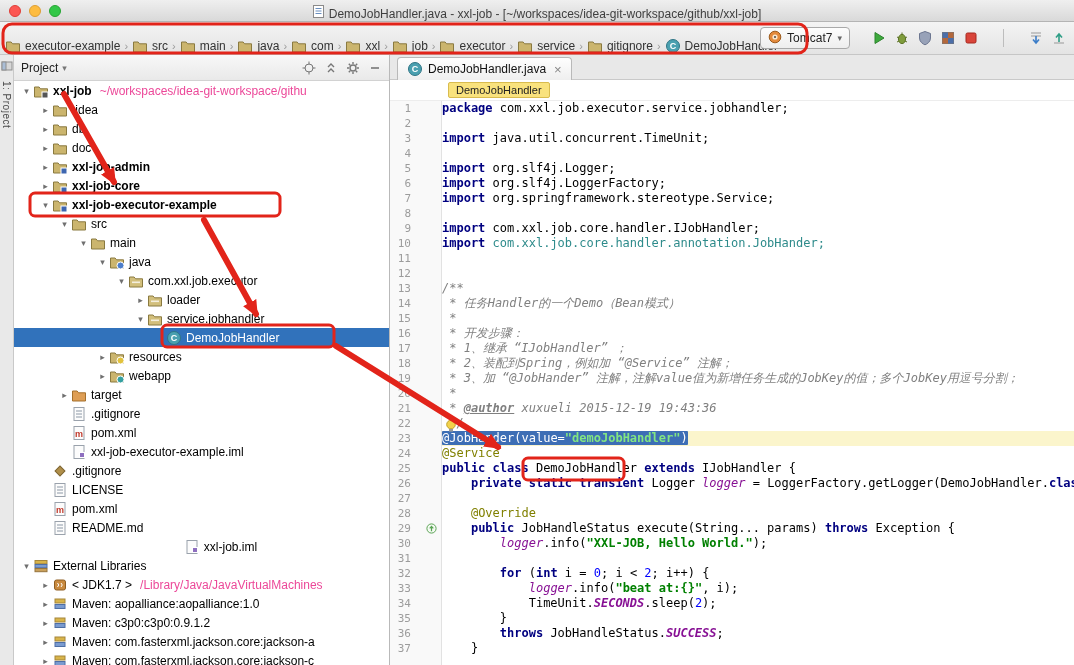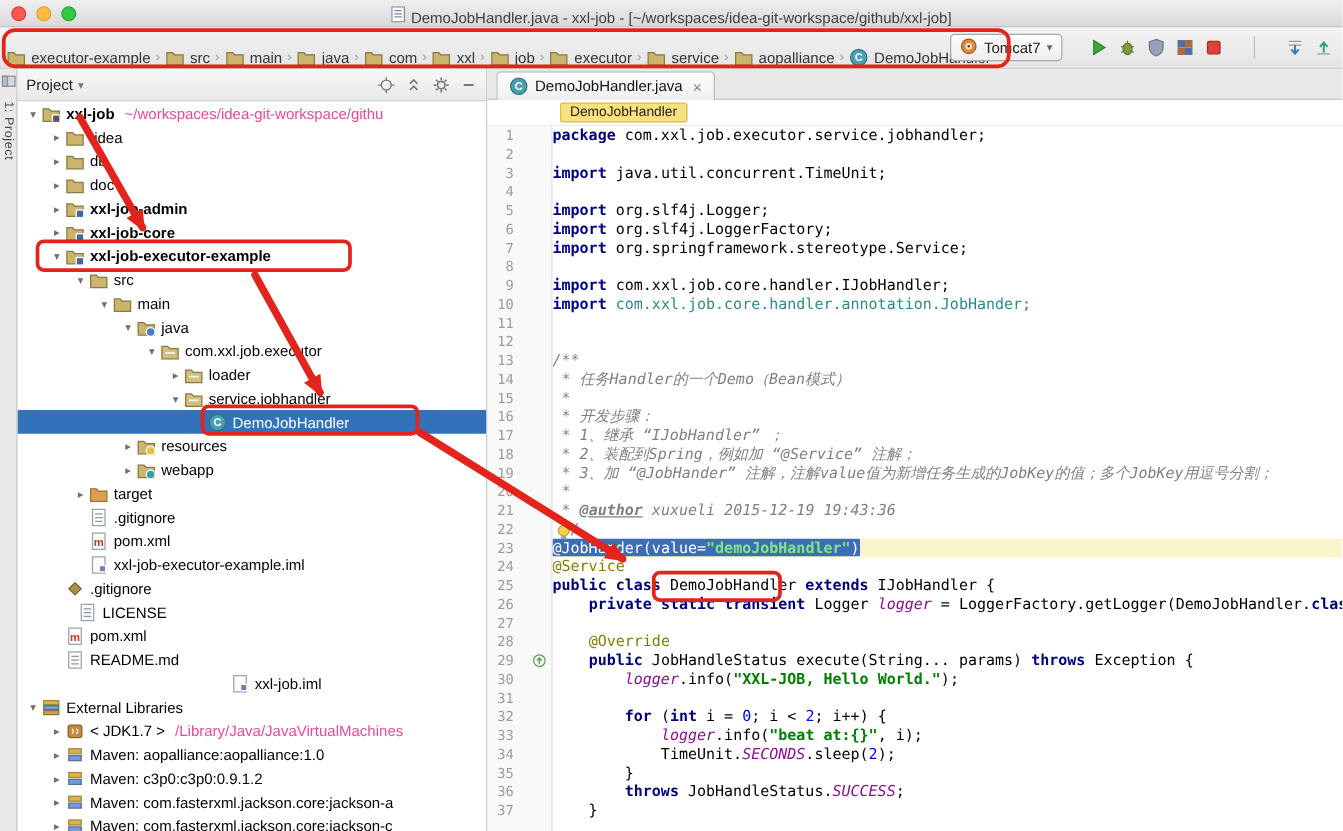--- a/index.html
+++ b/index.html
@@ -80,21 +80,21 @@
   .selwrap{background:#3D6EB5;border-radius:1px}
   .selwrap .tok-a,.selwrap .tok-p{color:#FFFFFF}
   .selwrap .tok-s{color:#82E682}
   .tok-k{color:#000080;font-weight:bold}
   .tok-p{color:#000}
   .tok-s{color:#008000;font-weight:bold}
   .tok-c{color:#808080;font-style:italic}
   .tok-ct{color:#808080;font-style:italic;font-weight:bold;text-decoration:underline}
   .tok-a{color:#808000}
   .tok-f{color:#871094;font-style:italic}
-  .tok-sf{color:#871094;font-style:italic;font-weight:normal}
+  .tok-sf{color:#871094;font-style:italic;font-weight:bold}
   .tok-n2{color:#0000FF}
   .tok-tl{color:#2E8B8B}
   .bulb{position:absolute;left:55px;top:318px;width:12px;height:14px;z-index:5;display:inline-flex}
 
   
   .overlay{position:absolute;left:0;top:0;z-index:60;pointer-events:none}
   .ann-rect{fill:none;stroke:#E2241A;stroke-width:3}
   .ann-arrow{stroke:#E2241A;stroke-width:6;stroke-linecap:round}
 </style>
 </head>
@@ -201,21 +201,21 @@
           </span>
           <span class="crumb-label">service</span>
         </span>
         <span class="crumb-sep">›</span>
         <span class="crumb">
           <span class="icon">
             <svg width="16" height="16">
               <path d="M1.5 4 h4.6 l1.5 1.8 h6.9 v8.2 h-13 z" fill="#CBB56E" stroke="#8A7A40"></path>
             </svg>
           </span>
-          <span class="crumb-label">aopalliance</span>
+          <span class="crumb-label">gitignore</span>
         </span>
         <span class="crumb-sep">›</span>
         <span class="crumb">
           <span class="icon">
             <svg width="16" height="16">
               <circle cx="8" cy="8" r="6.5" fill="#4AA0B0" stroke="#2F7585"></circle>
               <text x="8" y="11" font-size="9" font-weight="bold" fill="#fff" text-anchor="middle" font-family="Liberation Sans,sans-serif">C</text>
             </svg>
           </span>
           <span class="crumb-label">DemoJobHandler</span>
@@ -537,21 +537,21 @@
           </div>
           <div class="tree-row" style="padding-left: 25px;">
             <span class="arrow"></span>
             <span class="icon">
               <svg width="16" height="16">
                 <rect x="4.5" y="4.5" width="7" height="7" transform="rotate(45 8 8)" fill="#B08F4A" stroke="#7D6430"></rect>
               </svg>
             </span>
             <span class="tree-label">.gitignore</span>
           </div>
-          <div class="tree-row" style="padding-left: 35px;">
+          <div class="tree-row" style="padding-left: 25px;">
             <span class="arrow"></span>
             <span class="icon">
               <svg width="16" height="16">
                 <rect x="3" y="1.5" width="10" height="13" fill="#FCFCFC" stroke="#9AA2AC"></rect>
                 <line x1="5" y1="5" x2="11" y2="5" stroke="#8C98A6"></line>
                 <line x1="5" y1="8" x2="11" y2="8" stroke="#8C98A6"></line>
                 <line x1="5" y1="11" x2="11" y2="11" stroke="#8C98A6"></line>
               </svg>
             </span>
             <span class="tree-label">LICENSE</span>

